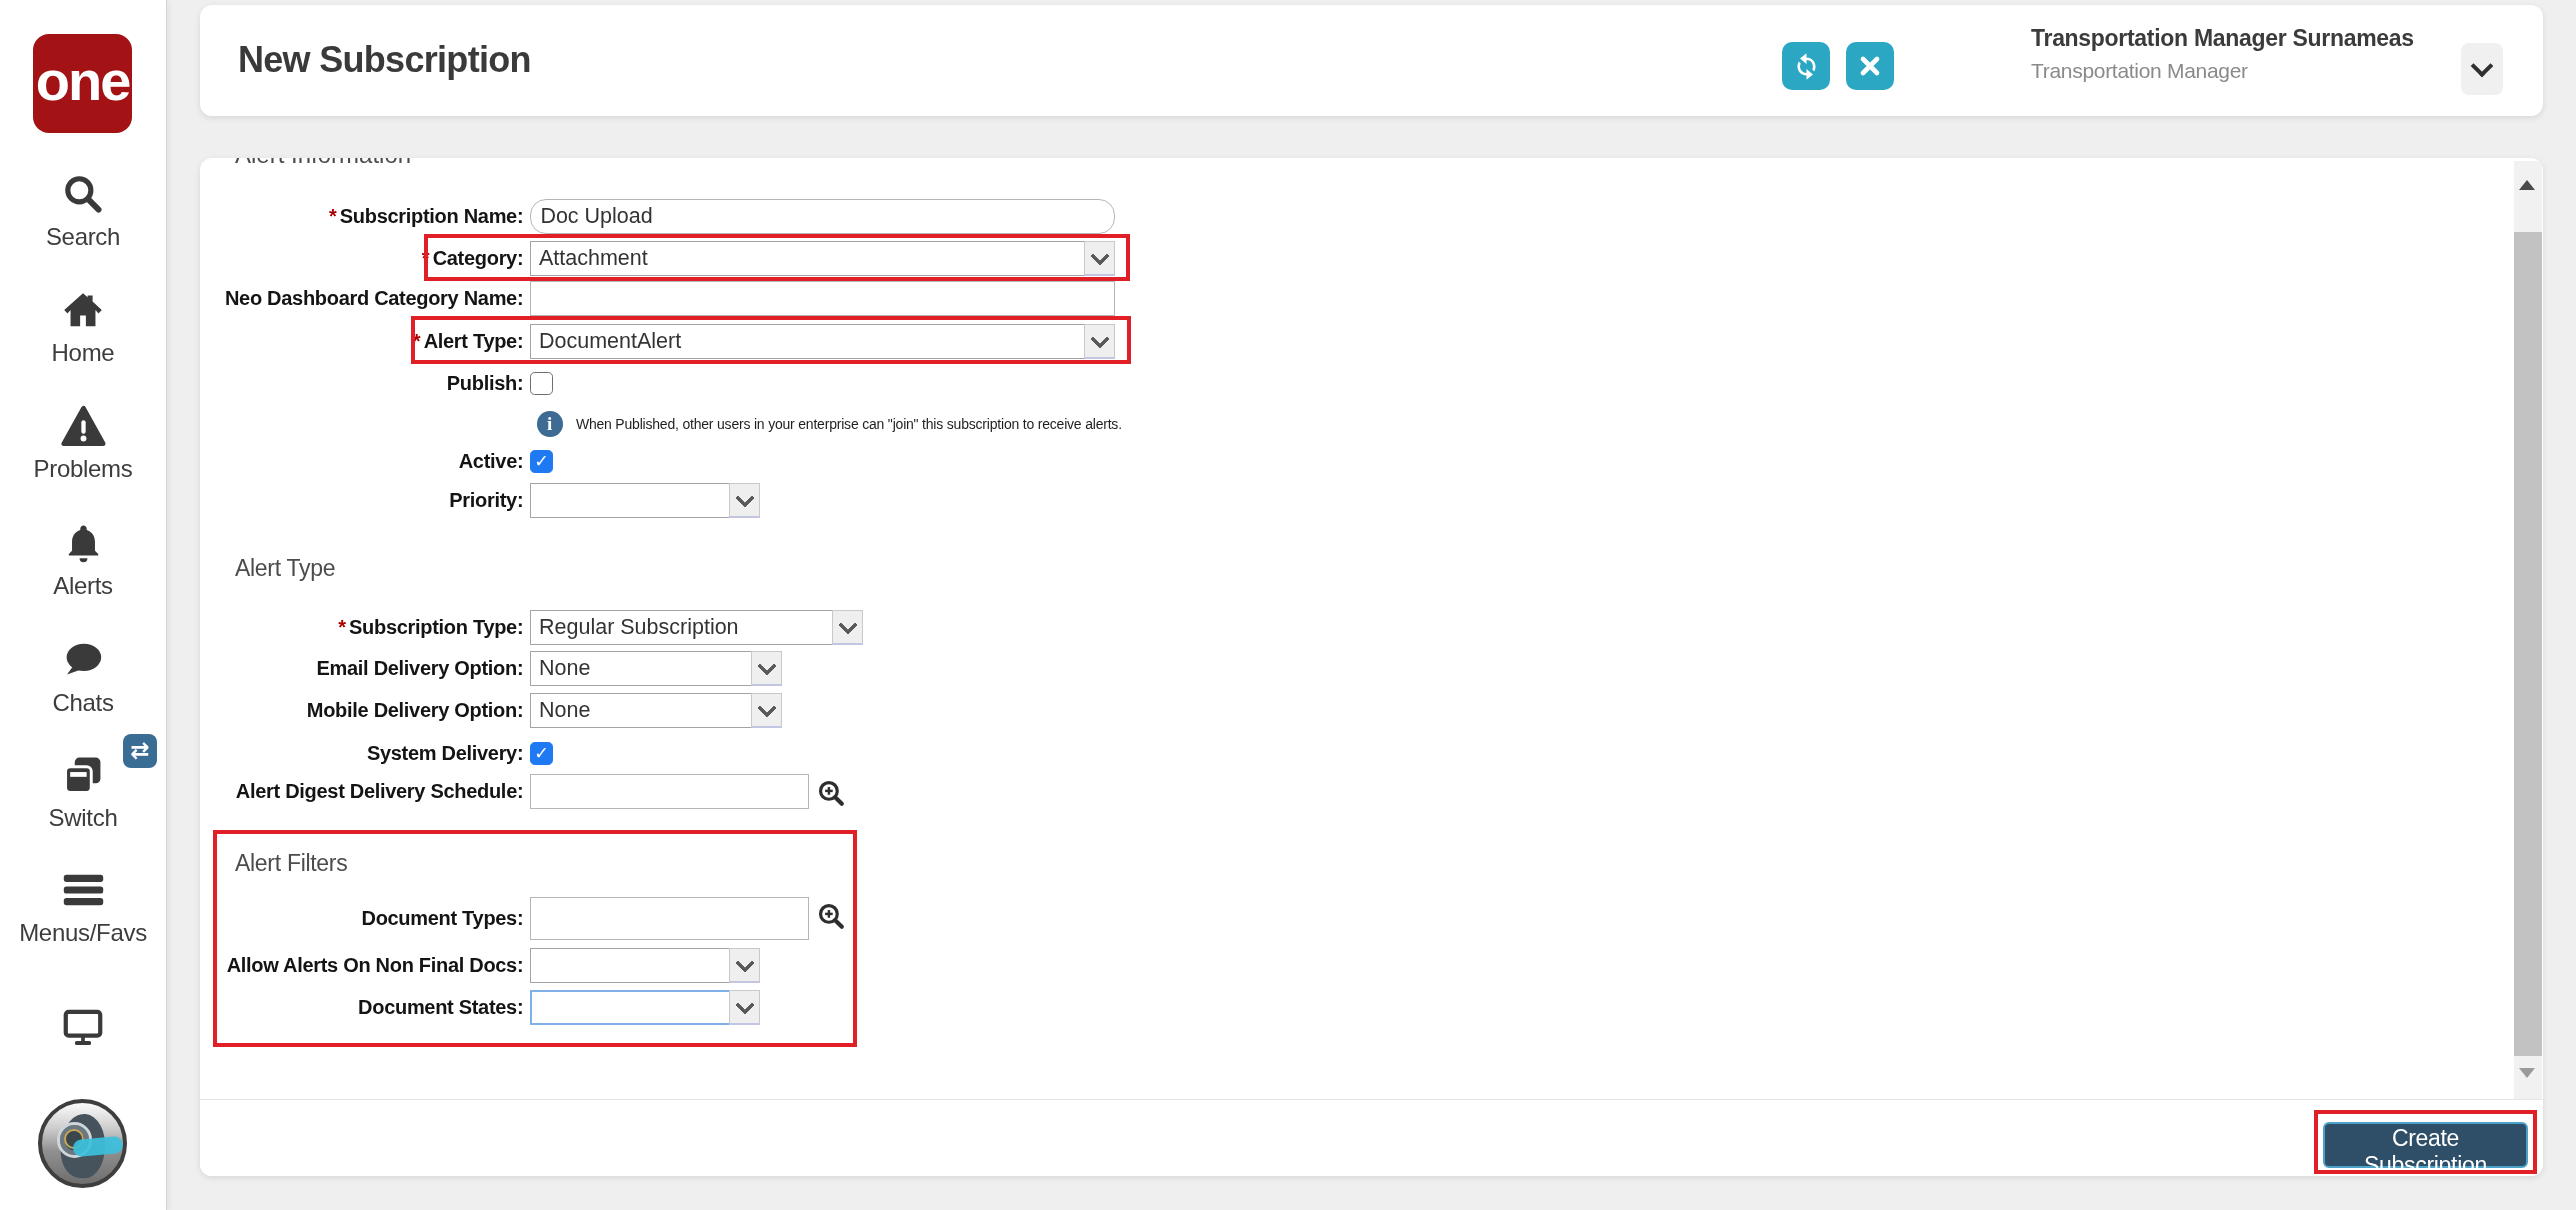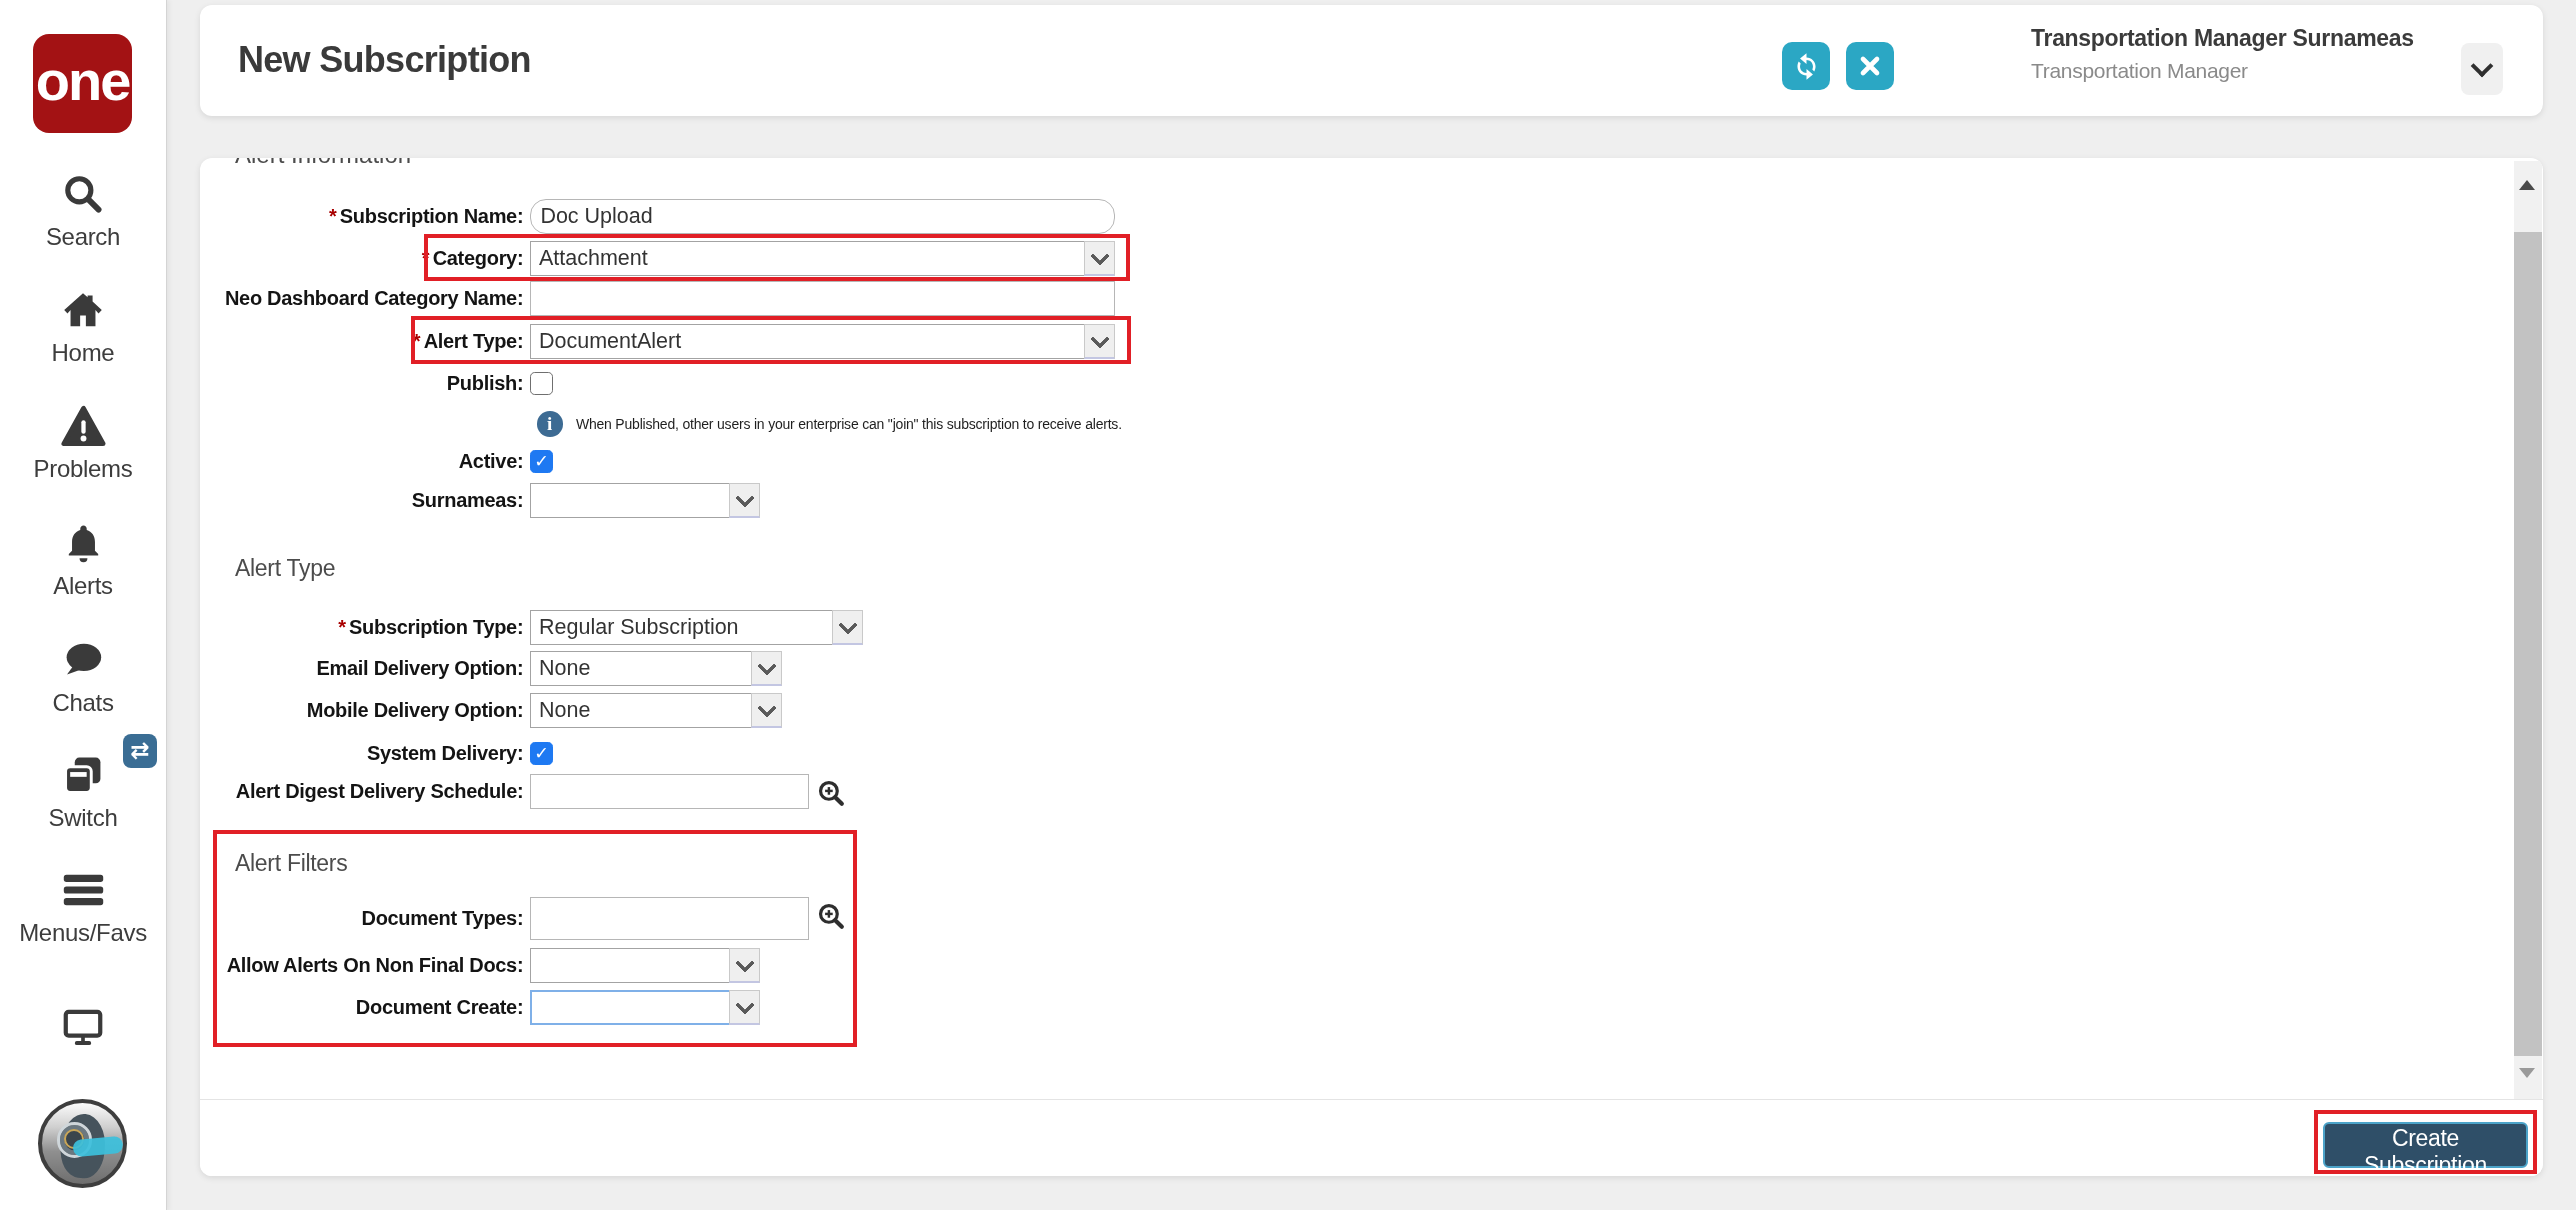--- a/index.html
+++ b/index.html
@@ -276,21 +276,21 @@
     </div>
 
     <div class="frow cbrow" style="top:291px">
       <div class="flabel"><span>Active:</span></div>
       <div class="cb checked">
           <span>✓</span>
         </div>
     </div>
 
     <div class="frow" style="top:325px">
-      <div class="flabel"><span>Surnameas:</span></div>
+      <div class="flabel"><span>Priority:</span></div>
       <div class="sel" style="width:230px">
         <div class="val"></div>
         <div class="btn">
             <span class="chev2"></span>
           </div>
       </div>
     </div>
 
     <div class="sect" style="top:397px">Alert Type</div>
 
@@ -365,21 +365,21 @@
       <div class="flabel"><span>Allow Alerts On Non Final Docs:</span></div>
       <div class="sel" style="width:230px">
         <div class="val"></div>
         <div class="btn">
             <span class="chev2"></span>
           </div>
       </div>
     </div>
 
     <div class="frow" style="top:832px">
-      <div class="flabel"><span>Document Create:</span></div>
+      <div class="flabel"><span>Document States:</span></div>
       <div class="sel focused" style="width:230px">
         <div class="val"></div>
         <div class="btn">
             <span class="chev2"></span>
           </div>
       </div>
     </div>
 
     <div class="vscroll">
       <div class="sb-up"></div>

